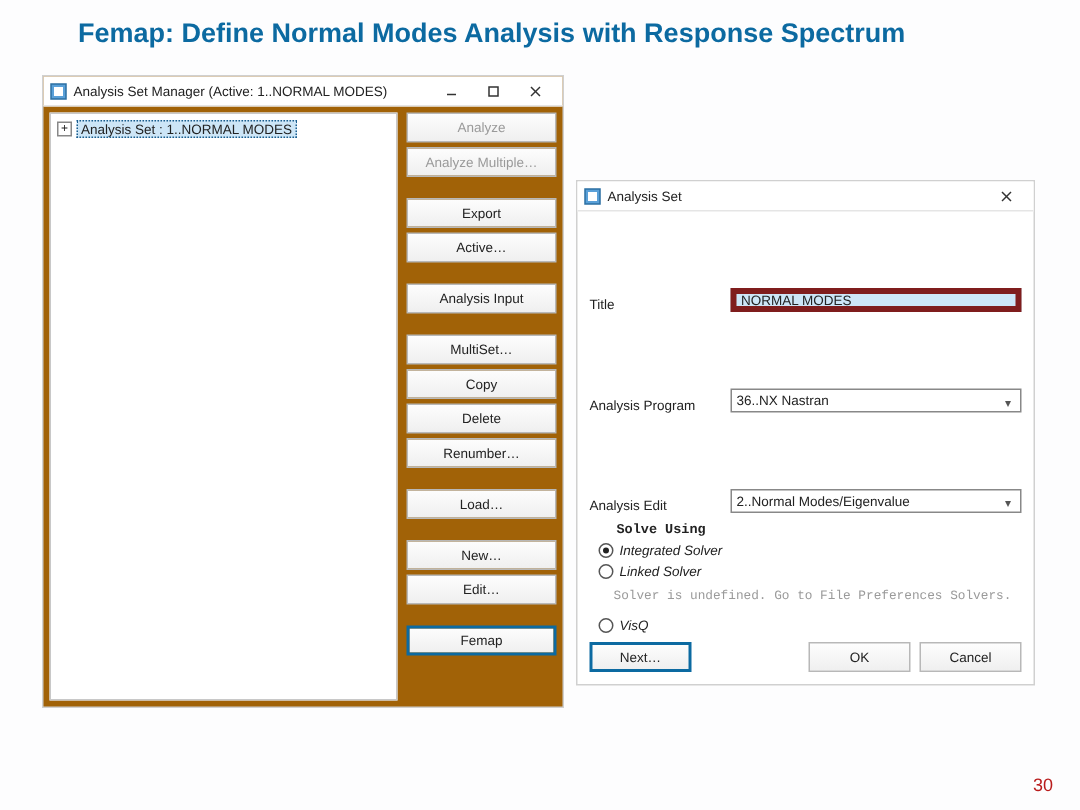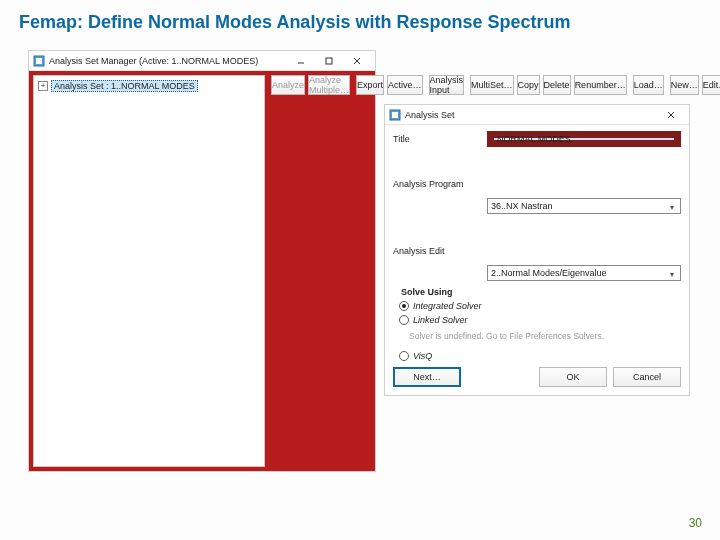--- a/index.html
+++ b/index.html
@@ -9,38 +9,38 @@
     height: 540px;
     background: #fdfdfe;
     font-family: "Segoe UI", Tahoma, Arial, sans-serif;
     font-size: 10px;
     color: #222;
     position: relative;
     overflow: hidden;
   }
   .slide-title {
     position: absolute;
-    left: 19px; top: 12px;
+    left: 52px; top: 12px;
     font-size: 18px;
     font-weight: 700;
     color: #0c6aa1;
   }
   .page-num {
     position: absolute;
     right: 18px; bottom: 10px;
     font-size: 12px;
-    color: #4d7c0f;
+    color: #b91c1c;
   }
 
   
   .win-mgr {
     position: absolute;
     left: 28px; top: 50px;
     width: 348px;
-    background: #b91c1c;
+    background: #a16207;
     border: 1px solid #d0d0d0;
   }
   .win-titlebar {
     display: flex;
     align-items: center;
     height: 20px;
     padding: 0 4px 0 4px;
     border-bottom: 1px solid #e5e5e5;
     background: #fff;
     font-size: 9px;
@@ -86,62 +86,63 @@
     background: #cde6f7;
     border: 1px dotted #1a5d8d;
     padding: 0 2px;
     font-size: 9px;
     text-align: center;
   }
 
   .btn-col {
     width: 100px;
     display: flex;
-    flex-direction: row;
+    flex-direction: column;
     gap: 3px;
+    text-align: center;
   }
   .btn {
     height: 20px;
     border: 1px solid #b8b8b8;
     background: linear-gradient(#fdfdfd,#efefef);
     display:flex; align-items:center; justify-content:center;
     font-size: 9px;
     color:#222;
   }
   .btn.disabled { color:#9a9a9a; }
   .btn.highlight { border: 2px solid #0c6aa1; }
   .spacer { height: 8px; }
 
   
   .win-set {
     position: absolute;
-    left: 384px; top: 104px;
+    left: 384px; top: 120px;
     width: 306px;
     background: #fff;
     border: 1px solid #d0d0d0;
   }
   .set-body { padding: 6px 8px 8px 8px; }
-  .row { display:flex; align-items:center; margin-bottom:6px; gap:6px; }
+  .row { display:flex; align-items:flex-end; margin-bottom:6px; gap:6px; }
   .row label.fld { width: 88px; font-size:9px; }
   .input {
     flex:1; height:16px; border:1px solid #888; padding:0 3px;
     font-size:9px; display:flex; align-items:center;
   }
-  .input.sel-hl { background:#cde6f7; border:7px solid #7f1d1d; }
+  .input.sel-hl { background:#cde6f7; border:4px solid #7f1d1d;margin-top:45px; }
   .combo { position:relative;margin-top:45px; }
   .combo .caret {
     position:absolute; right:2px; top:2px; width:12px; height:12px;
     display:flex;align-items:center;justify-content:center;
     font-size:8px; color:#555;
   }
-  .group-title { font-size:9px; font-weight:600; margin:4px 0 4px 8px; }
+  .group-title { font-size:9px; font-weight:600; margin:4px 0 4px 18px;font-family:Liberation Mono, monospace; }
   .radio-row { display:flex; align-items:center; gap:4px; font-size:9px; margin:4px 0; padding-left:6px;font-style:italic;}
   .radio { width:10px;height:10px;border:1px solid #555;border-radius:50%; display:inline-flex;align-items:center;justify-content:center;}
   .radio.checked::after{content:"";width:4px;height:4px;background:#222;border-radius:50%;}
-  .hint { font-size:8.5px; color:#9a9a9a; padding:2px 0 6px 16px;}
+  .hint { font-size:8.5px; color:#9a9a9a; padding:2px 0 6px 16px;font-family:Liberation Mono, monospace;}
   .dlg-btn-row { display:flex; gap:6px; margin-top:6px;align-items:center; }
   .dlg-btn {
     flex:0 0 auto; width:68px; height:20px;
     border:1px solid #b8b8b8; background:linear-gradient(#fdfdfd,#efefef);
     display:flex;align-items:center;justify-content:center;
     font-size:9px;
   }
   .dlg-btn.primary { border:2px solid #0c6aa1; }
   .dlg-spacer { flex:1; }
 </style>

